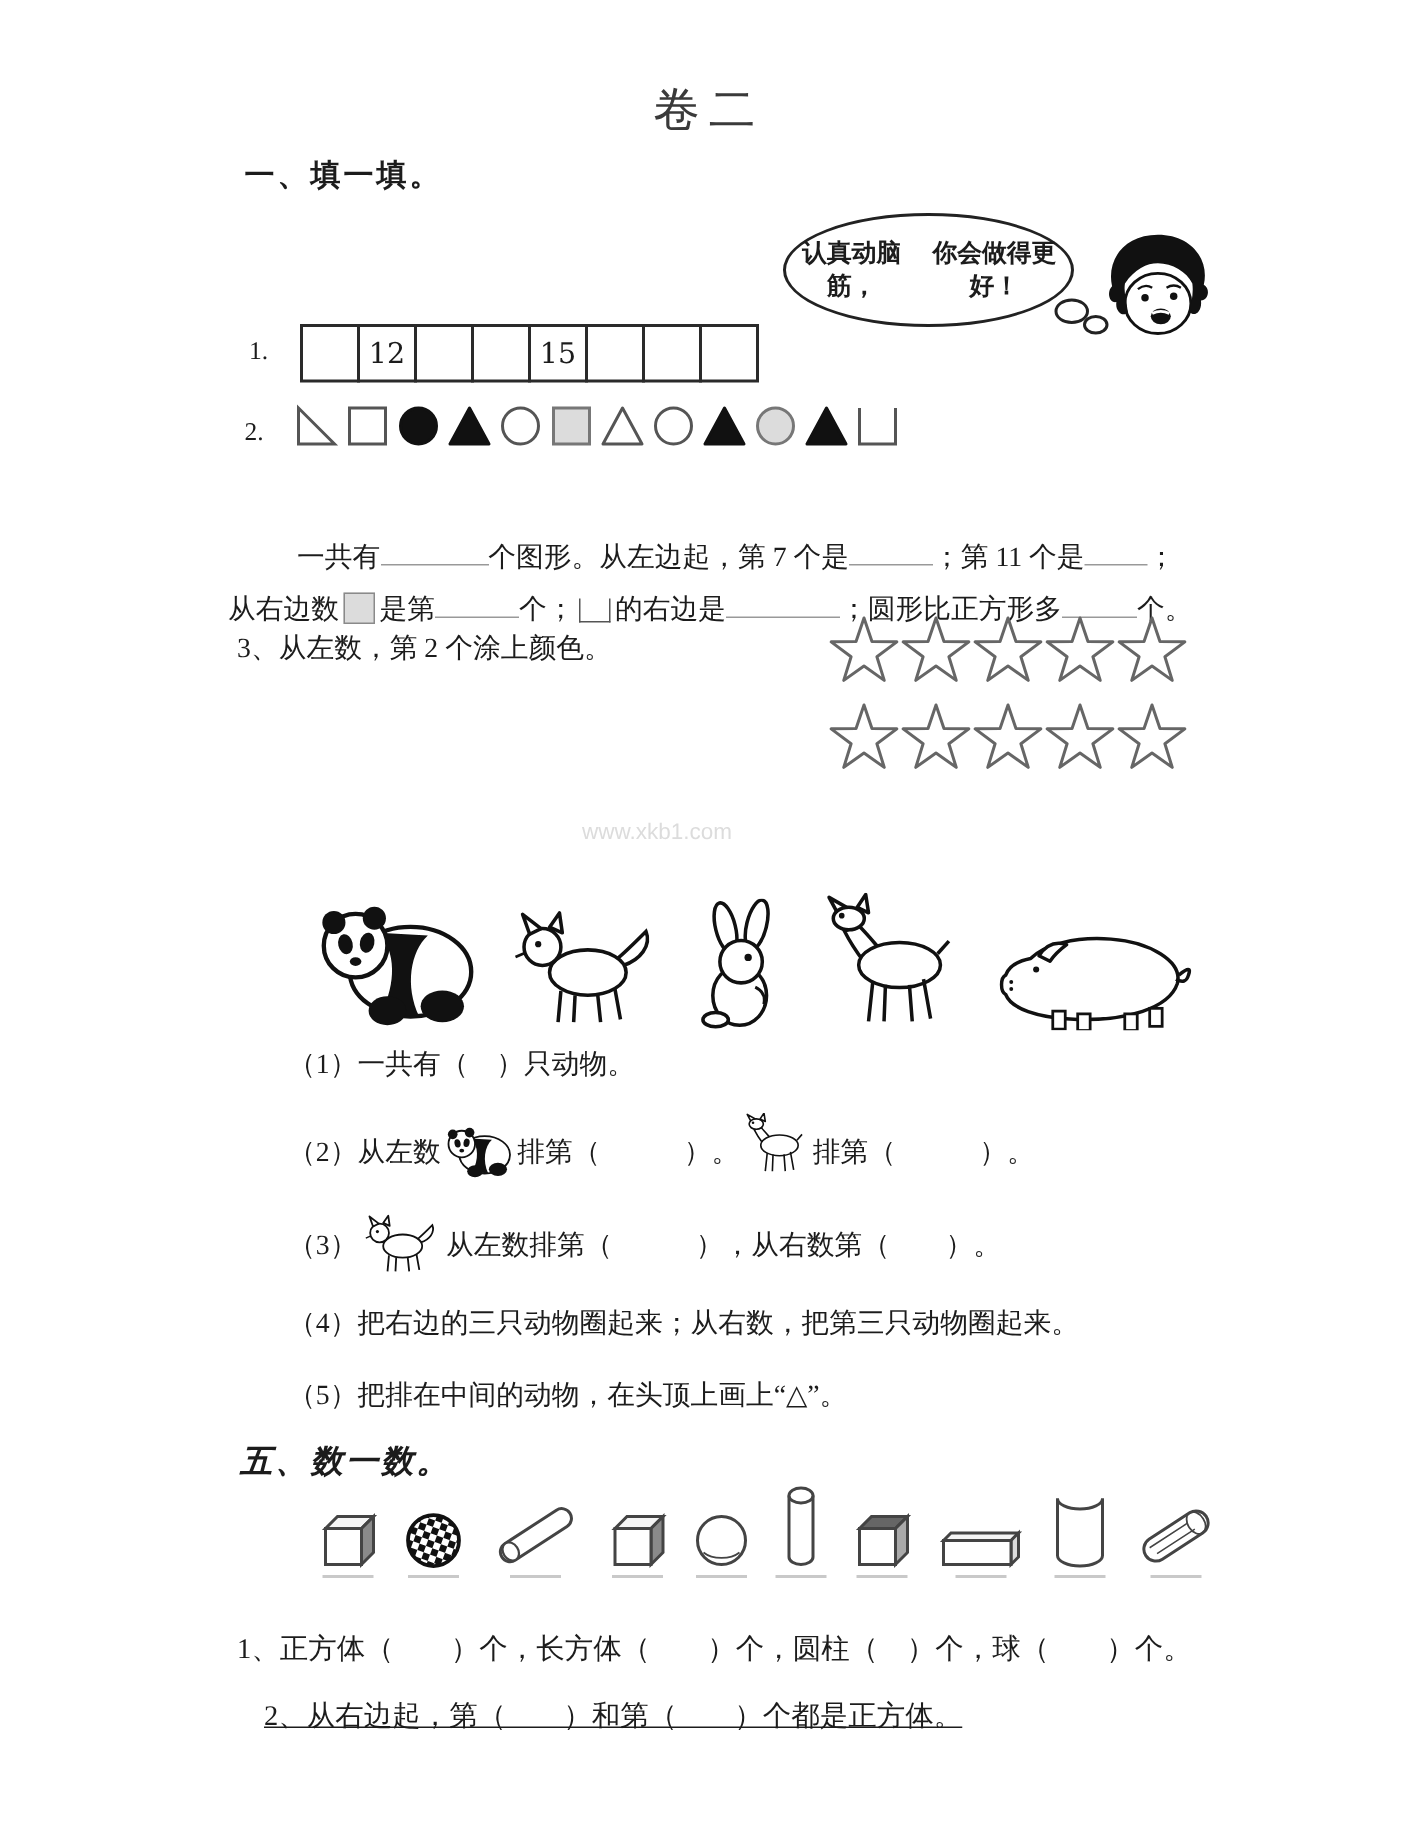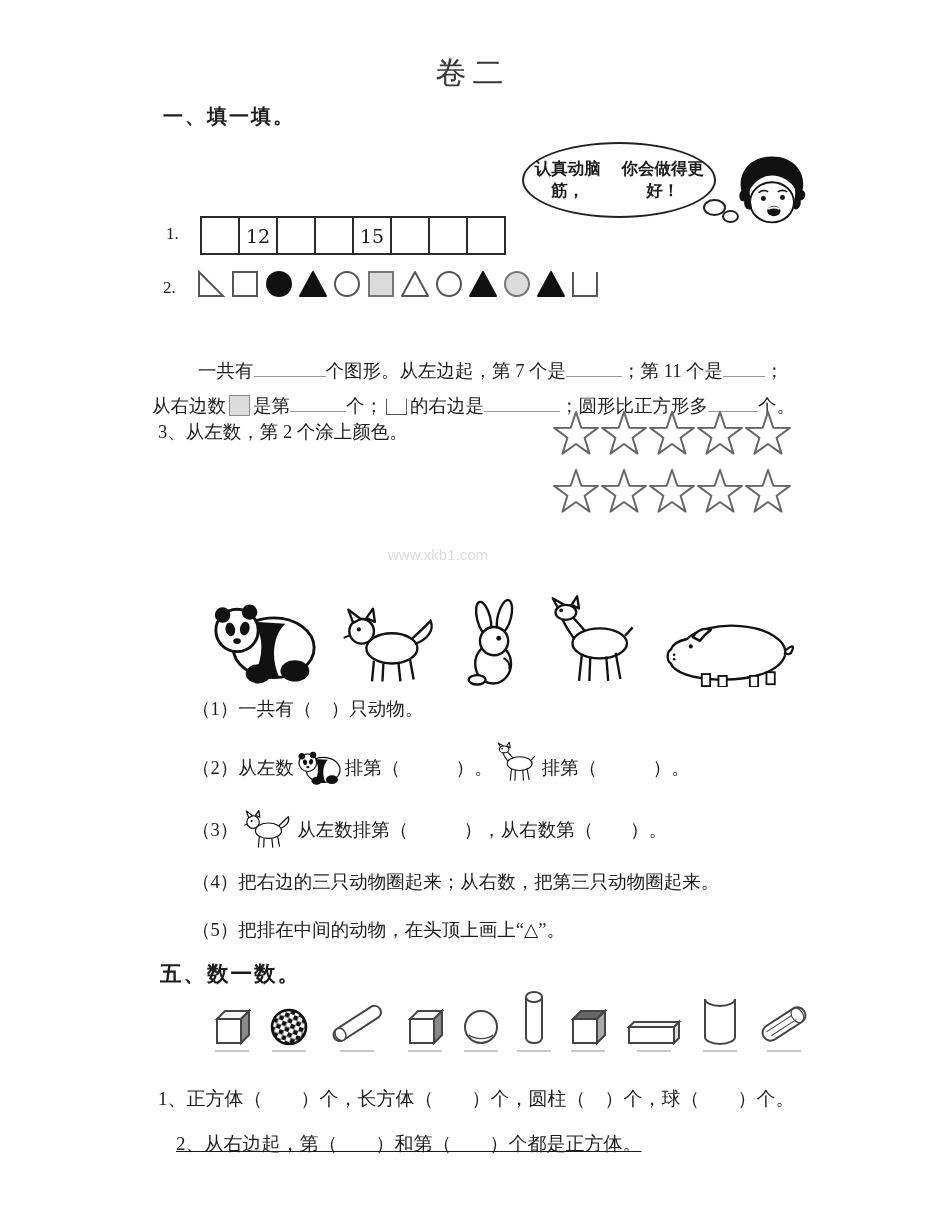--- a/index.html
+++ b/index.html
@@ -5,21 +5,21 @@
   html,body{margin:0;padding:0;background:#e8e8e8;}
   #page{position:relative;width:945px;height:1224px;background:#ffffff;overflow:hidden;
         font-family:"Liberation Serif","DejaVu Serif",serif;color:#1c1c1c;}
   .abs{position:absolute;}
   .txt{font-size:18.5px;white-space:nowrap;}
 
   
   #doc-title{left:0;top:52px;width:945px;text-align:center;font-size:31px;letter-spacing:6px;color:#3a3a3a;}
   #s1-heading{left:163px;top:103px;font-size:20px;font-weight:bold;letter-spacing:2px;}
   #s2-heading{left:167px;top:537px;font-size:21px;font-weight:bold;letter-spacing:2px;}
-  #s5-heading{left:160px;top:959px;font-size:21.5px;font-weight:bold;letter-spacing:2px;}
+  #s5-heading{left:160px;top:959px;font-size:21.5px;font-weight:bold;letter-spacing:2px;font-style:italic;}
   #watermark{left:388px;top:546px;font-size:15px;color:#dcdcdc;font-family:"Liberation Sans",sans-serif;}
 
   
   #bubble{left:522px;top:142px;width:190px;height:72px;border:2.5px solid #222;border-radius:50%;
           display:flex;flex-direction:row;align-items:center;justify-content:center;
           font-weight:bold;font-size:16.5px;line-height:1.35;text-align:center;background:#fff;}
   .trail{border:2px solid #222;border-radius:50%;background:#fff;}
   #trail1{left:703px;top:199px;width:19px;height:13px;}
   #trail2{left:722px;top:210px;width:13px;height:9px;}
   #child{left:728px;top:152px;}

